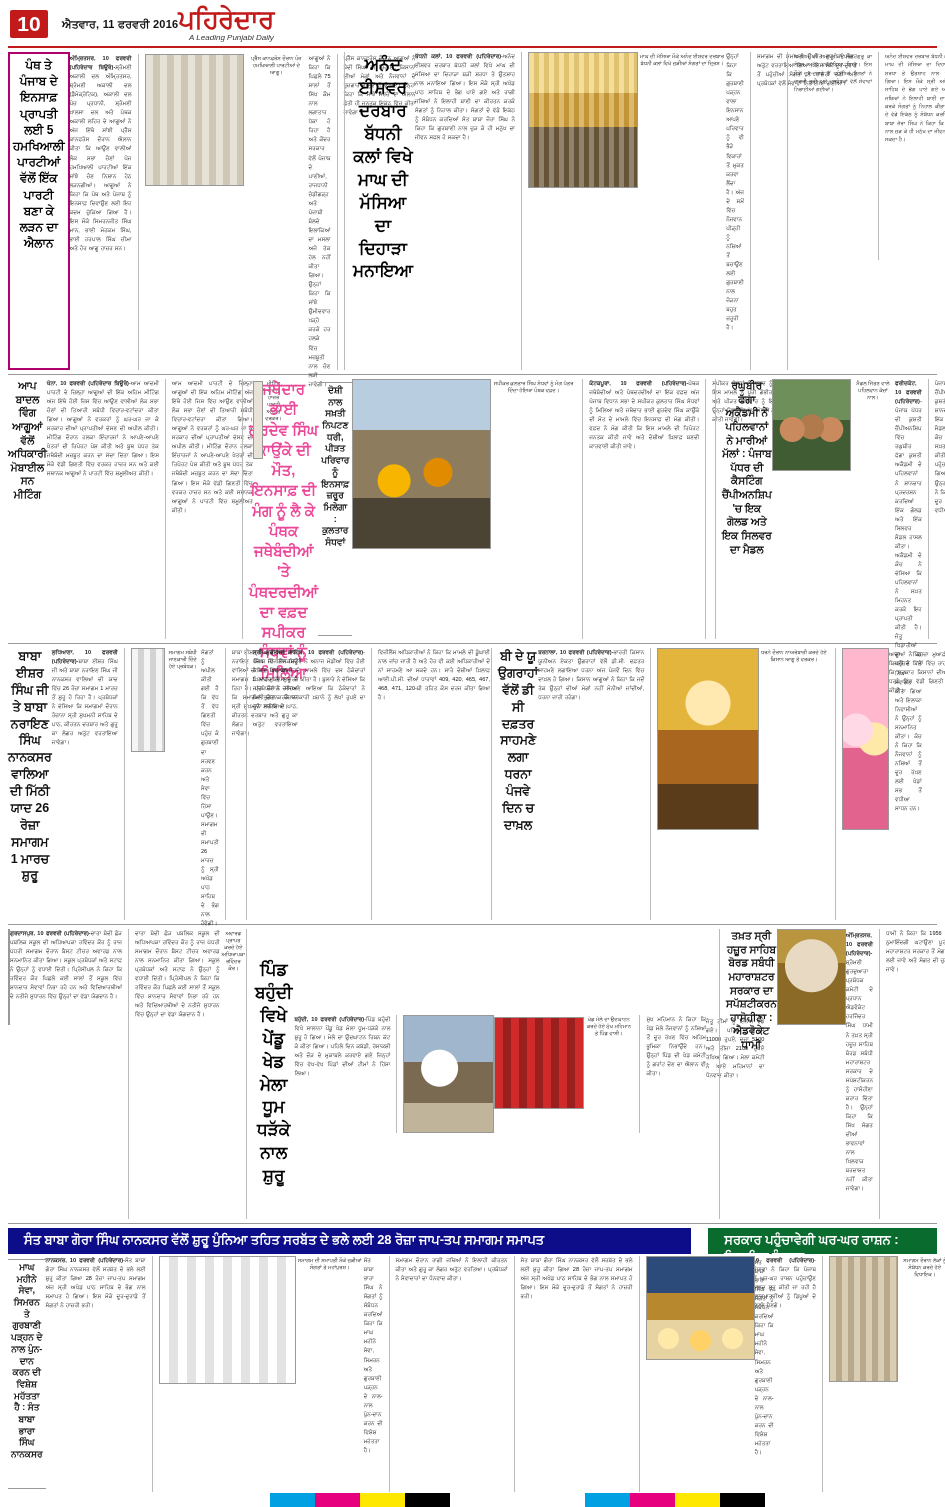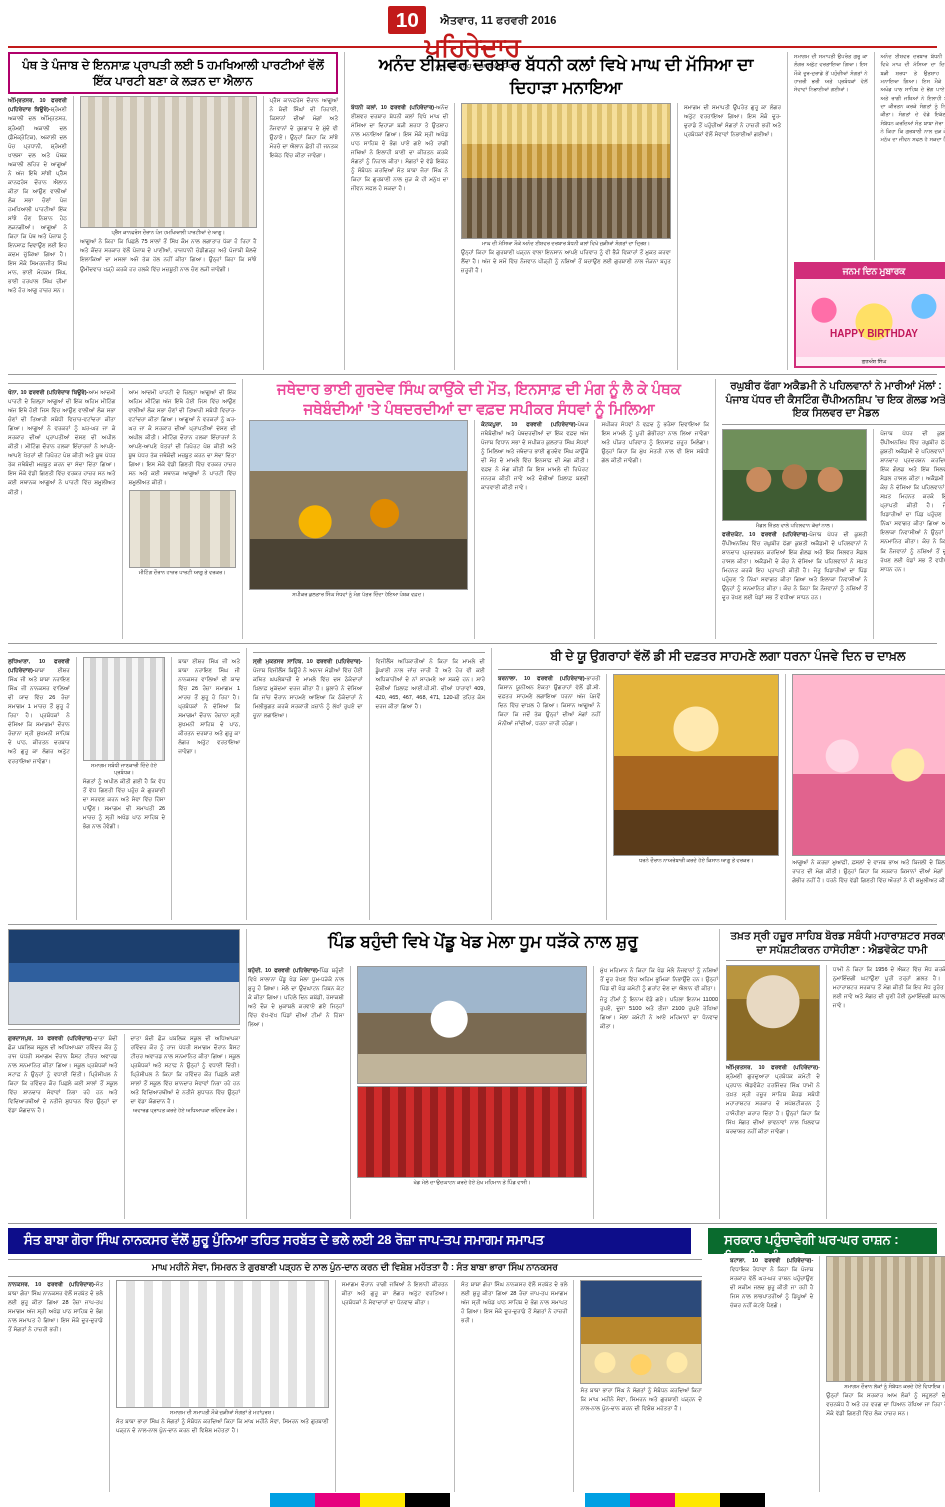--- a/index.html
+++ b/index.html
@@ -13,43 +13,42 @@
     overflow: hidden;
   }
   .page {
     width: 945px; height: 1507px;
     position: relative;
     padding: 6px 8px 0 8px;
   }
 
   
   .masthead {
-    display: flex; align-items: center; justify-content: space-between;
+    display: flex; align-items: center; 
     border-bottom: 2px solid #c21a1a;
     padding: 0 2px 4px 2px;
     height: 42px;
-    flex-direction: column;
   }
   .page-num {
     background: #c21a1a; color:#fff; font-weight:bold; font-size: 21px;
     width: 38px; height: 28px; display:flex; align-items:center; justify-content:center;
     border-radius: 2px;
   }
   .masthead-date { font-size: 11px; font-weight: bold; letter-spacing: .2px; margin-left: 14px; }
   .masthead-left { display:flex; align-items:center; }
   .masthead-right { text-align: right; }
   .paper-logo {
     font-size: 26px; font-weight: bold; color:#c21a1a; line-height: 1;
     letter-spacing: -.5px;
   }
   .paper-tag { font-size: 8px; color:#333; font-style: italic; margin-top:1px; }
 
   
   .row { display:flex; gap:6px; }
-  .col { display:flex; flex-direction:column; }
+  .col { display:flex; }
   .sep-v { width:1px; background:#bbb; flex:0 0 1px; }
   .hr { height:1px; background:#999; margin:4px 0; }
 
   
   .hl-main {
     font-size: 17px; font-weight: bold; text-align:center; line-height:1.35;
     color:#000; padding: 2px 2px 3px;
   }
   .hl-big {
     font-size: 15px; font-weight: bold; text-align:center; line-height:1.35; color:#ec4899;
@@ -268,38 +267,40 @@
         <div class="bday-cap">ਗੁਰਅੰਸ਼ ਸਿੰਘ</div>
       </div>
     </div>
   </div>
 
   <div class="hr"></div>
 
   <div class="row" style="height:260px;">
 
     <div class="col" style="width:228px;">
+      <div class="hl-sm">ਆਪ ਬਾਦਲ ਵਿੰਗ ਆਗੂਆਂ ਵੱਲੋਂ ਅਧਿਕਾਰੀ ਮੋਬਾਈਲ ਸਨ ਮੀਟਿੰਗ</div>
       <div class="hr"></div>
       <div class="row" style="flex:1;">
         <div class="col" style="width:112px;">
           <div class="body-text"><span class="dateline">ਖੰਨਾ, 10 ਫਰਵਰੀ (ਪਹਿਰੇਦਾਰ ਬਿਊਰੋ)-</span><span>ਆਮ ਆਦਮੀ ਪਾਰਟੀ ਦੇ ਜ਼ਿਲ੍ਹਾ ਆਗੂਆਂ ਦੀ ਇੱਕ ਅਹਿਮ ਮੀਟਿੰਗ ਅੱਜ ਇੱਥੇ ਹੋਈ ਜਿਸ ਵਿੱਚ ਆਉਣ ਵਾਲੀਆਂ ਲੋਕ ਸਭਾ ਚੋਣਾਂ ਦੀ ਤਿਆਰੀ ਸਬੰਧੀ ਵਿਚਾਰ-ਵਟਾਂਦਰਾ ਕੀਤਾ ਗਿਆ। ਆਗੂਆਂ ਨੇ ਵਰਕਰਾਂ ਨੂੰ ਘਰ-ਘਰ ਜਾ ਕੇ ਸਰਕਾਰ ਦੀਆਂ ਪ੍ਰਾਪਤੀਆਂ ਦੱਸਣ ਦੀ ਅਪੀਲ ਕੀਤੀ। ਮੀਟਿੰਗ ਦੌਰਾਨ ਹਲਕਾ ਇੰਚਾਰਜਾਂ ਨੇ ਆਪਣੇ-ਆਪਣੇ ਖੇਤਰਾਂ ਦੀ ਰਿਪੋਰਟ ਪੇਸ਼ ਕੀਤੀ ਅਤੇ ਬੂਥ ਪੱਧਰ ਤੱਕ ਜਥੇਬੰਦੀ ਮਜ਼ਬੂਤ ਕਰਨ ਦਾ ਸੱਦਾ ਦਿੱਤਾ ਗਿਆ। ਇਸ ਮੌਕੇ ਵੱਡੀ ਗਿਣਤੀ ਵਿੱਚ ਵਰਕਰ ਹਾਜ਼ਰ ਸਨ ਅਤੇ ਕਈ ਸਥਾਨਕ ਆਗੂਆਂ ਨੇ ਪਾਰਟੀ ਵਿੱਚ ਸ਼ਮੂਲੀਅਤ ਕੀਤੀ।</span></div>
         </div>
         <div class="sep-v"></div>
         <div class="col" style="width:112px;">
           <div class="body-text">ਆਮ ਆਦਮੀ ਪਾਰਟੀ ਦੇ ਜ਼ਿਲ੍ਹਾ ਆਗੂਆਂ ਦੀ ਇੱਕ ਅਹਿਮ ਮੀਟਿੰਗ ਅੱਜ ਇੱਥੇ ਹੋਈ ਜਿਸ ਵਿੱਚ ਆਉਣ ਵਾਲੀਆਂ ਲੋਕ ਸਭਾ ਚੋਣਾਂ ਦੀ ਤਿਆਰੀ ਸਬੰਧੀ ਵਿਚਾਰ-ਵਟਾਂਦਰਾ ਕੀਤਾ ਗਿਆ। ਆਗੂਆਂ ਨੇ ਵਰਕਰਾਂ ਨੂੰ ਘਰ-ਘਰ ਜਾ ਕੇ ਸਰਕਾਰ ਦੀਆਂ ਪ੍ਰਾਪਤੀਆਂ ਦੱਸਣ ਦੀ ਅਪੀਲ ਕੀਤੀ। ਮੀਟਿੰਗ ਦੌਰਾਨ ਹਲਕਾ ਇੰਚਾਰਜਾਂ ਨੇ ਆਪਣੇ-ਆਪਣੇ ਖੇਤਰਾਂ ਦੀ ਰਿਪੋਰਟ ਪੇਸ਼ ਕੀਤੀ ਅਤੇ ਬੂਥ ਪੱਧਰ ਤੱਕ ਜਥੇਬੰਦੀ ਮਜ਼ਬੂਤ ਕਰਨ ਦਾ ਸੱਦਾ ਦਿੱਤਾ ਗਿਆ। ਇਸ ਮੌਕੇ ਵੱਡੀ ਗਿਣਤੀ ਵਿੱਚ ਵਰਕਰ ਹਾਜ਼ਰ ਸਨ ਅਤੇ ਕਈ ਸਥਾਨਕ ਆਗੂਆਂ ਨੇ ਪਾਰਟੀ ਵਿੱਚ ਸ਼ਮੂਲੀਅਤ ਕੀਤੀ।</div>
           <div class="photo ph-meet mt2" style="height:78px;"></div>
           <div class="cap-text">ਮੀਟਿੰਗ ਦੌਰਾਨ ਹਾਜ਼ਰ ਪਾਰਟੀ ਆਗੂ ਤੇ ਵਰਕਰ।</div>
         </div>
       </div>
     </div>
 
     <div class="sep-v"></div>
 
     <div class="col" style="width:460px;">
       <div class="hl-big">ਜਥੇਦਾਰ ਭਾਈ ਗੁਰਦੇਵ ਸਿੰਘ ਕਾਉਂਕੇ ਦੀ ਮੌਤ, ਇਨਸਾਫ਼ ਦੀ ਮੰਗ ਨੂੰ ਲੈ ਕੇ ਪੰਥਕ ਜਥੇਬੰਦੀਆਂ 'ਤੇ ਪੰਥਦਰਦੀਆਂ ਦਾ ਵਫ਼ਦ ਸਪੀਕਰ ਸੰਧਵਾਂ ਨੂੰ ਮਿਲਿਆ</div>
+      <div class="subhead">ਦੋਸ਼ੀ ਨਾਲ ਸਖ਼ਤੀ ਨਿਪਟਣ ਧਰੀ, ਪੀੜਤ ਪਰਿਵਾਰ ਨੂੰ ਇਨਸਾਫ਼ ਜ਼ਰੂਰ ਮਿਲੇਗਾ : ਕੁਲਤਾਰ ਸੰਧਵਾਂ</div>
       <div class="row" style="flex:1;">
         <div class="col" style="width:224px;">
           <div class="photo ph-saffron" style="height:170px;"></div>
           <div class="cap-text">ਸਪੀਕਰ ਕੁਲਤਾਰ ਸਿੰਘ ਸੰਧਵਾਂ ਨੂੰ ਮੰਗ ਪੱਤਰ ਦਿੰਦਾ ਹੋਇਆ ਪੰਥਕ ਵਫ਼ਦ।</div>
         </div>
         <div class="sep-v"></div>
         <div class="col" style="width:110px;">
           <div class="body-text"><span class="dateline">ਕੋਟਕਪੂਰਾ, 10 ਫਰਵਰੀ (ਪਹਿਰੇਦਾਰ)-</span><span>ਪੰਥਕ ਜਥੇਬੰਦੀਆਂ ਅਤੇ ਪੰਥਦਰਦੀਆਂ ਦਾ ਇੱਕ ਵਫ਼ਦ ਅੱਜ ਪੰਜਾਬ ਵਿਧਾਨ ਸਭਾ ਦੇ ਸਪੀਕਰ ਕੁਲਤਾਰ ਸਿੰਘ ਸੰਧਵਾਂ ਨੂੰ ਮਿਲਿਆ ਅਤੇ ਜਥੇਦਾਰ ਭਾਈ ਗੁਰਦੇਵ ਸਿੰਘ ਕਾਉਂਕੇ ਦੀ ਮੌਤ ਦੇ ਮਾਮਲੇ ਵਿੱਚ ਇਨਸਾਫ਼ ਦੀ ਮੰਗ ਕੀਤੀ। ਵਫ਼ਦ ਨੇ ਮੰਗ ਕੀਤੀ ਕਿ ਇਸ ਮਾਮਲੇ ਦੀ ਰਿਪੋਰਟ ਜਨਤਕ ਕੀਤੀ ਜਾਵੇ ਅਤੇ ਦੋਸ਼ੀਆਂ ਖ਼ਿਲਾਫ਼ ਬਣਦੀ ਕਾਰਵਾਈ ਕੀਤੀ ਜਾਵੇ।</span></div>
         </div>
         <div class="sep-v"></div>
@@ -326,20 +327,21 @@
         </div>
       </div>
     </div>
   </div>
 
   <div class="hr"></div>
 
   <div class="row" style="height:272px;">
 
     <div class="col" style="width:232px;">
+      <div class="hl-med">ਬਾਬਾ ਈਸ਼ਰ ਸਿੰਘ ਜੀ ਤੇ ਬਾਬਾ ਨਰਾਇਣ ਸਿੰਘ ਨਾਨਕਸਰ ਵਾਲਿਆ ਦੀ ਮਿੱਠੀ ਯਾਦ 26 ਰੋਜ਼ਾ ਸਮਾਗਮ 1 ਮਾਰਚ ਸ਼ੁਰੂ</div>
       <div class="hr"></div>
       <div class="row" style="flex:1;">
         <div class="col" style="width:66px;">
           <div class="body-text"><span class="dateline">ਲੁਧਿਆਣਾ, 10 ਫਰਵਰੀ (ਪਹਿਰੇਦਾਰ)-</span><span>ਬਾਬਾ ਈਸ਼ਰ ਸਿੰਘ ਜੀ ਅਤੇ ਬਾਬਾ ਨਰਾਇਣ ਸਿੰਘ ਜੀ ਨਾਨਕਸਰ ਵਾਲਿਆਂ ਦੀ ਯਾਦ ਵਿੱਚ 26 ਰੋਜ਼ਾ ਸਮਾਗਮ 1 ਮਾਰਚ ਤੋਂ ਸ਼ੁਰੂ ਹੋ ਰਿਹਾ ਹੈ। ਪ੍ਰਬੰਧਕਾਂ ਨੇ ਦੱਸਿਆ ਕਿ ਸਮਾਗਮਾਂ ਦੌਰਾਨ ਰੋਜ਼ਾਨਾ ਸ੍ਰੀ ਸੁਖਮਨੀ ਸਾਹਿਬ ਦੇ ਪਾਠ, ਕੀਰਤਨ ਦਰਬਾਰ ਅਤੇ ਗੁਰੂ ਕਾ ਲੰਗਰ ਅਤੁੱਟ ਵਰਤਾਇਆ ਜਾਵੇਗਾ।</span></div>
         </div>
         <div class="sep-v"></div>
         <div class="col" style="width:88px;">
           <div class="photo ph-sangat" style="height:104px;"></div>
           <div class="cap-text">ਸਮਾਗਮ ਸਬੰਧੀ ਜਾਣਕਾਰੀ ਦਿੰਦੇ ਹੋਏ ਪ੍ਰਬੰਧਕ।</div>
           <div class="body-text" style="flex:1;">ਸੰਗਤਾਂ ਨੂੰ ਅਪੀਲ ਕੀਤੀ ਗਈ ਹੈ ਕਿ ਵੱਧ ਤੋਂ ਵੱਧ ਗਿਣਤੀ ਵਿੱਚ ਪਹੁੰਚ ਕੇ ਗੁਰਬਾਣੀ ਦਾ ਸਰਵਣ ਕਰਨ ਅਤੇ ਸੇਵਾ ਵਿੱਚ ਹਿੱਸਾ ਪਾਉਣ। ਸਮਾਗਮ ਦੀ ਸਮਾਪਤੀ 26 ਮਾਰਚ ਨੂੰ ਸ੍ਰੀ ਅਖੰਡ ਪਾਠ ਸਾਹਿਬ ਦੇ ਭੋਗ ਨਾਲ ਹੋਵੇਗੀ।</div>

